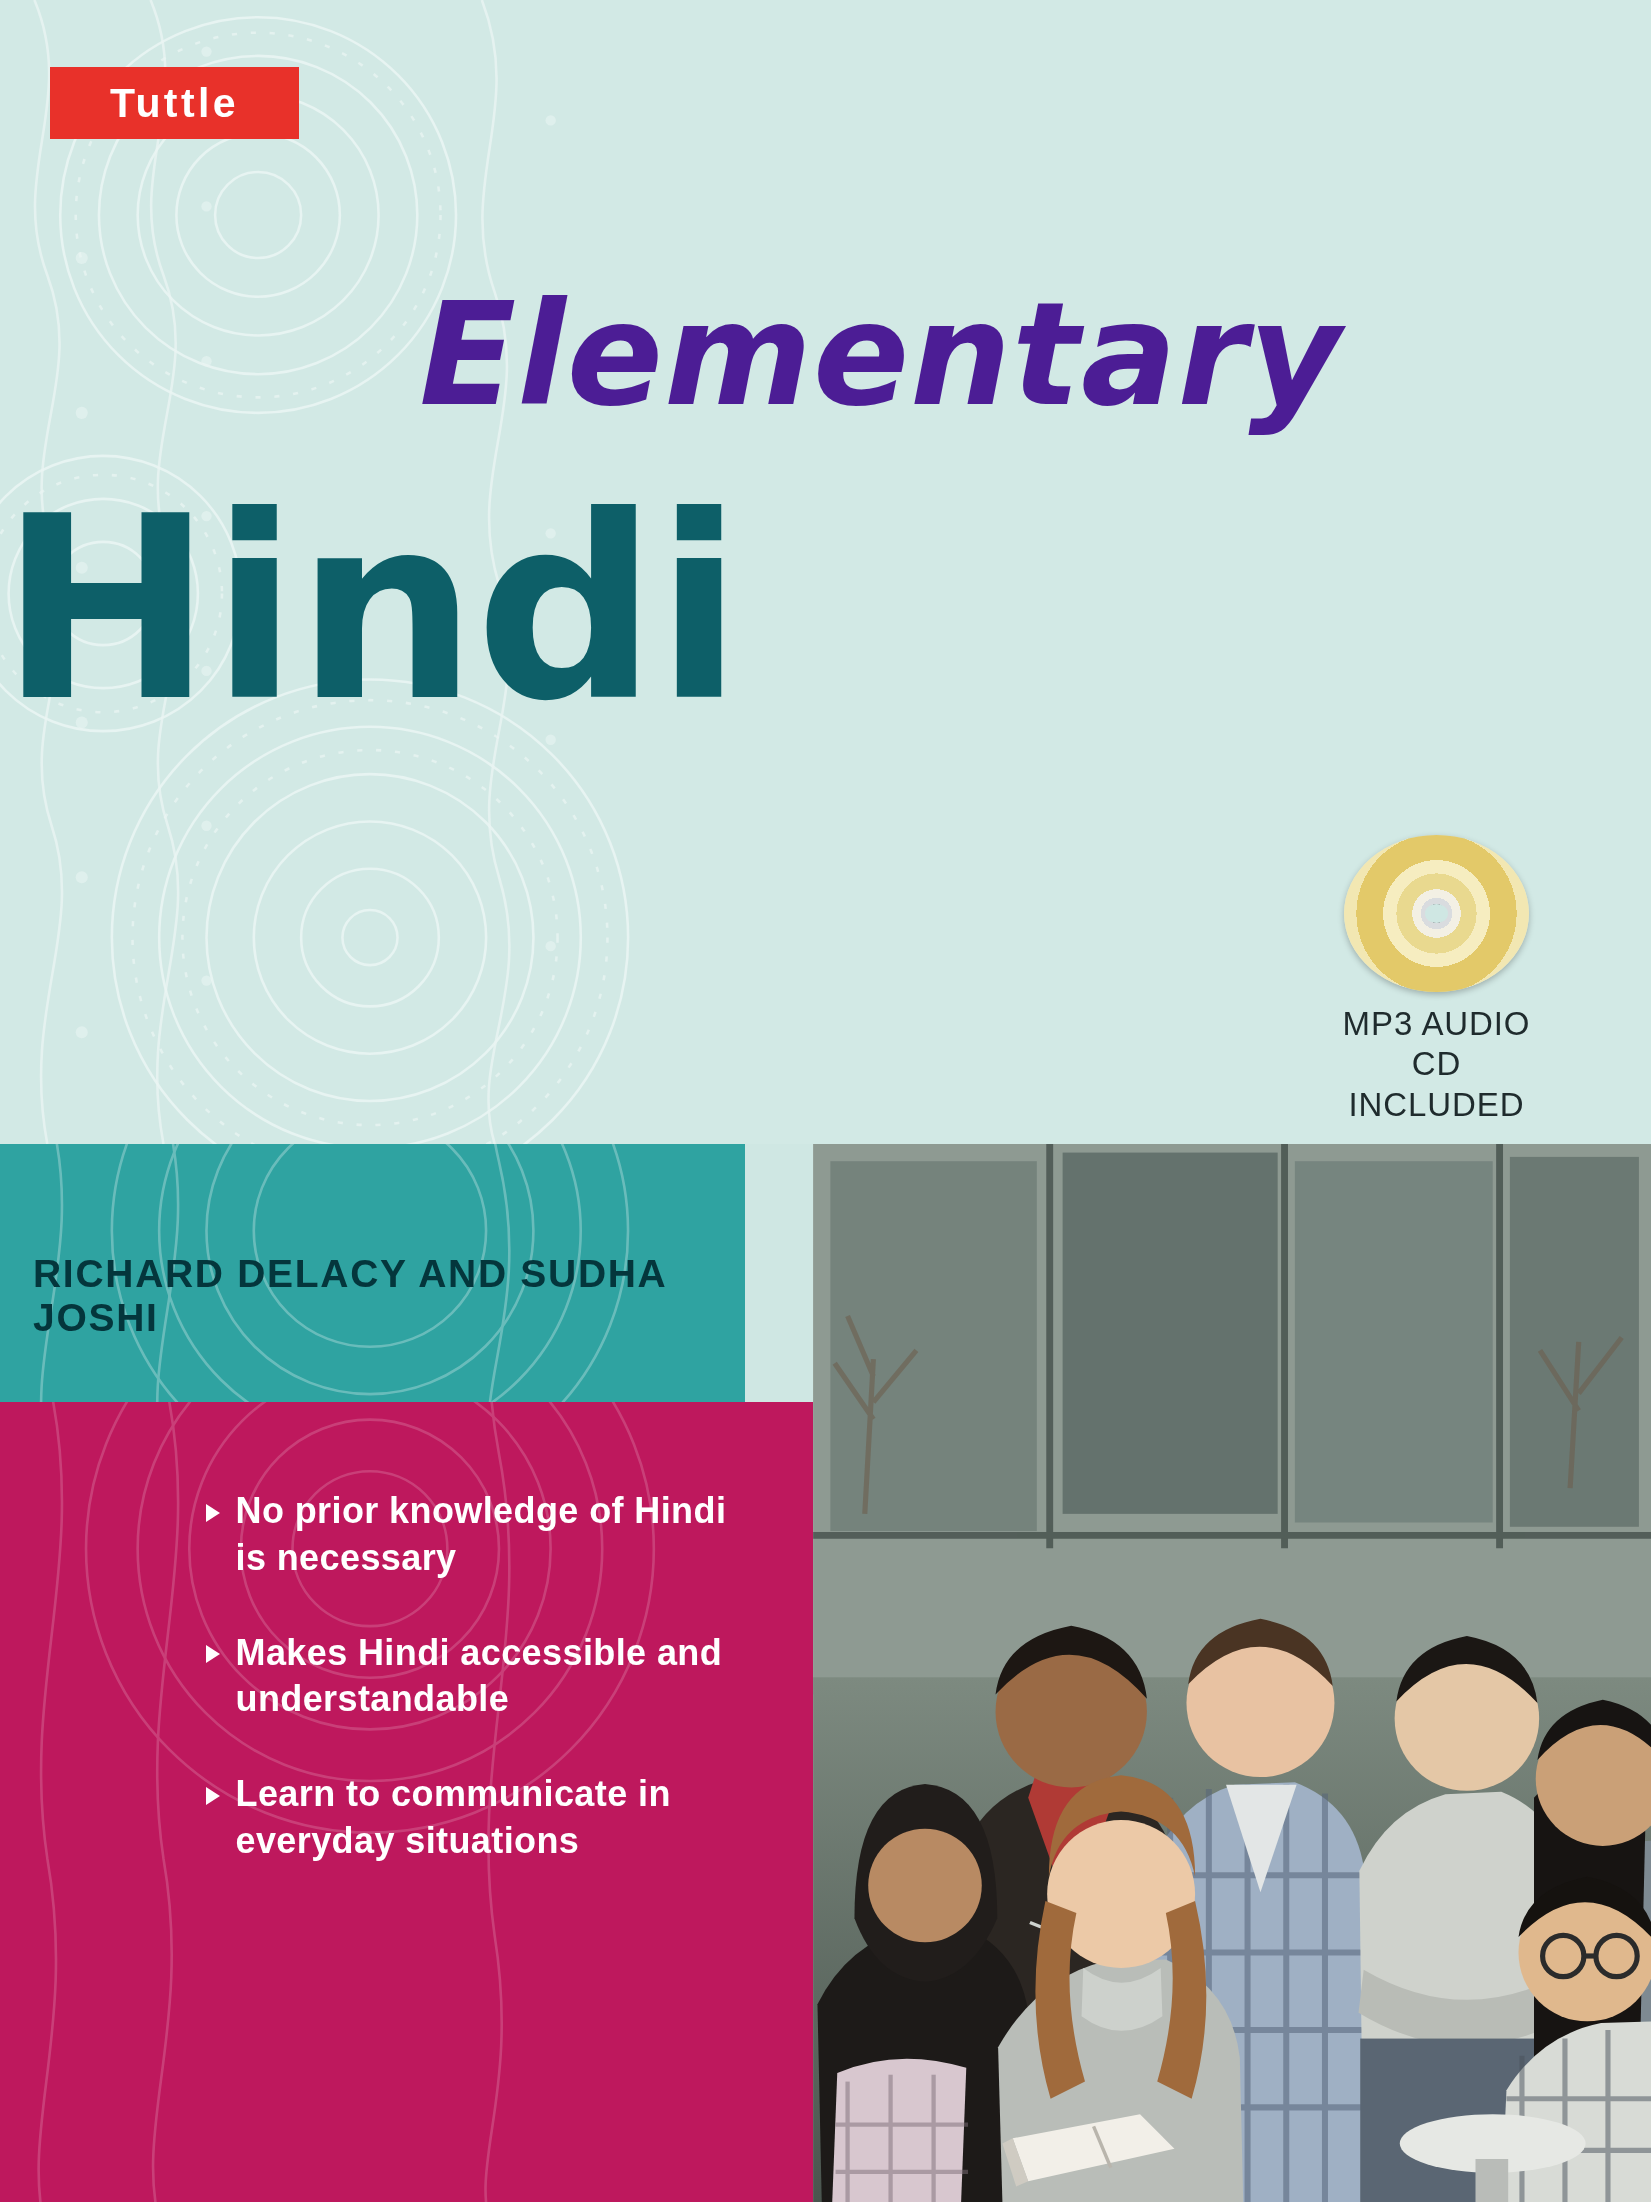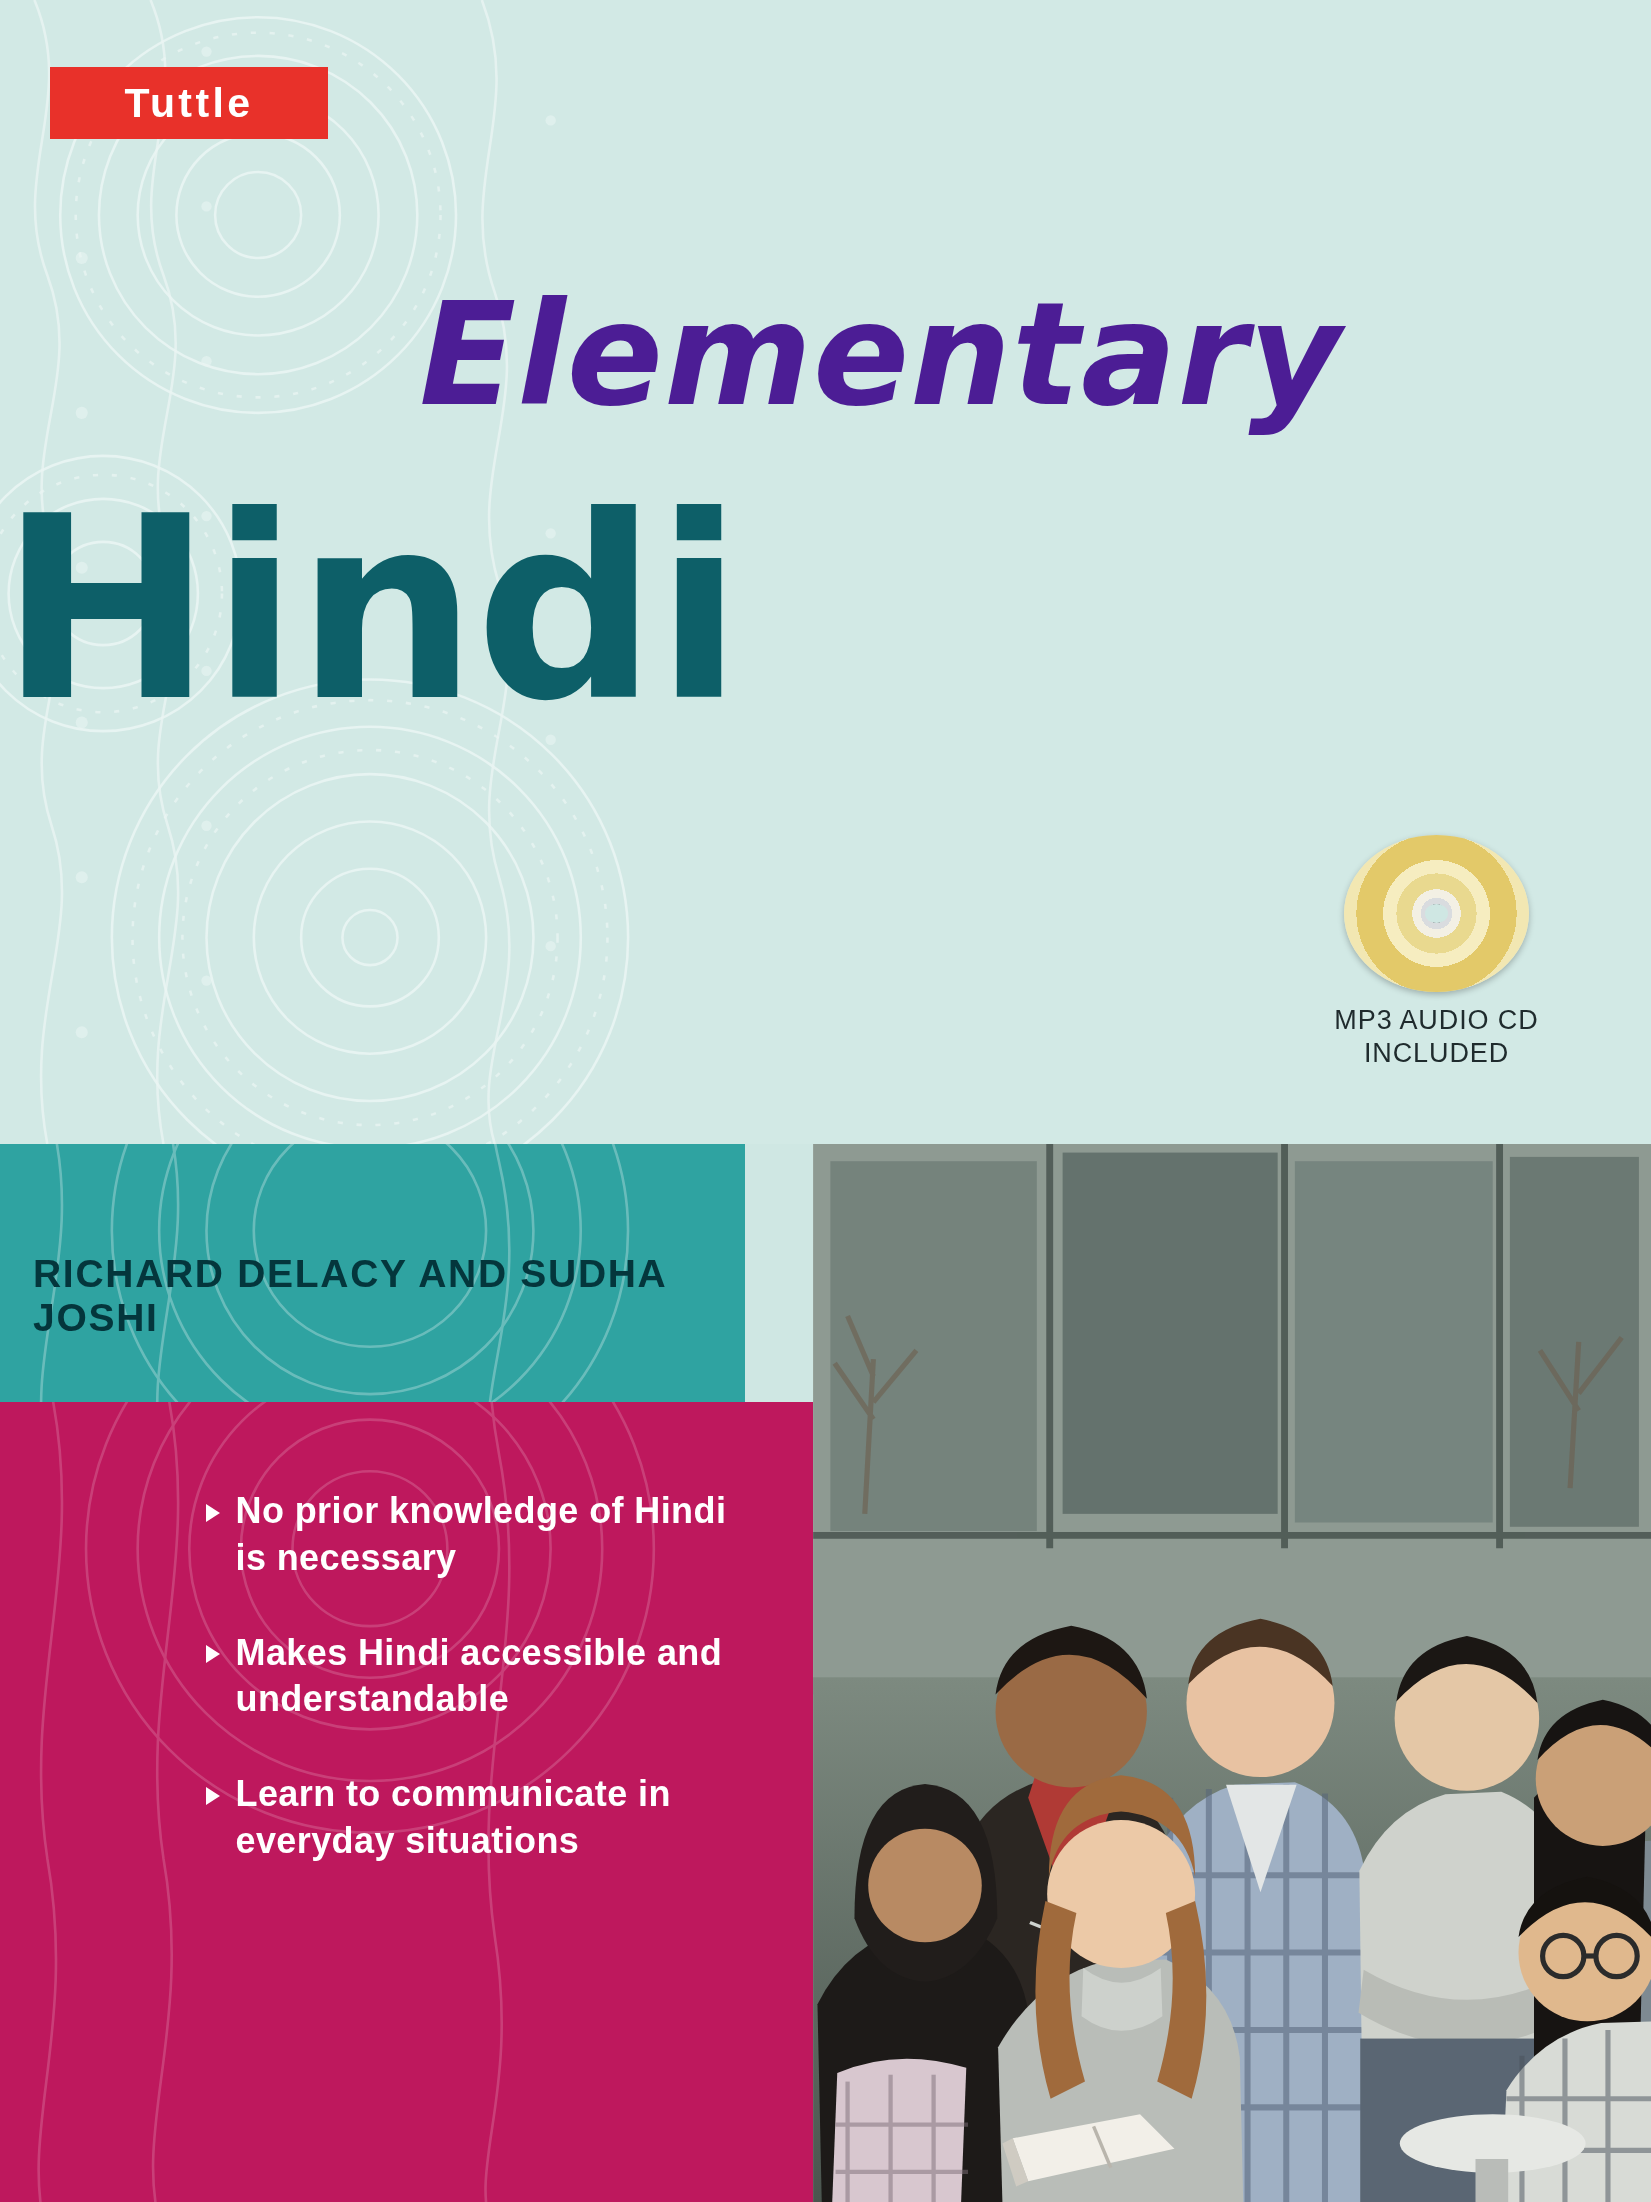--- a/index.html
+++ b/index.html
@@ -32,21 +32,21 @@
     left: 0; top: 0;
     width: 1652px; height: 1144px;
     opacity: 0.55;
   }
 
   
   .tuttle-logo {
     position: absolute;
     left: 50px;
     top: 67px;
-    width: 278px;
+    width: 249px;
     height: 72px;
     background: #e8312a;
     display: flex;
     align-items: center;
     justify-content: center;
   }
   .tuttle-logo span {
     color: #ffffff;
     font-size: 41px;
     font-weight: bold;
@@ -114,21 +114,21 @@
     content: "";
     position: absolute;
     left: 50%; top: 50%;
     width: 22.4px; height: 19px;
     margin-left: -11.2px; margin-top: -9.5px;
     border-radius: 50%;
     background: #cfe7e3;
   }
   .cd-caption {
     margin-top: 12px;
-    font-size: 27px;
+    font-size: 33px;
     line-height: 1.22;
     color: #1f2b2d;
     letter-spacing: 0.9px;
     font-family: "Liberation Sans", sans-serif;
   }
 
   
   .author-band {
     position: absolute;
     left: 0;

